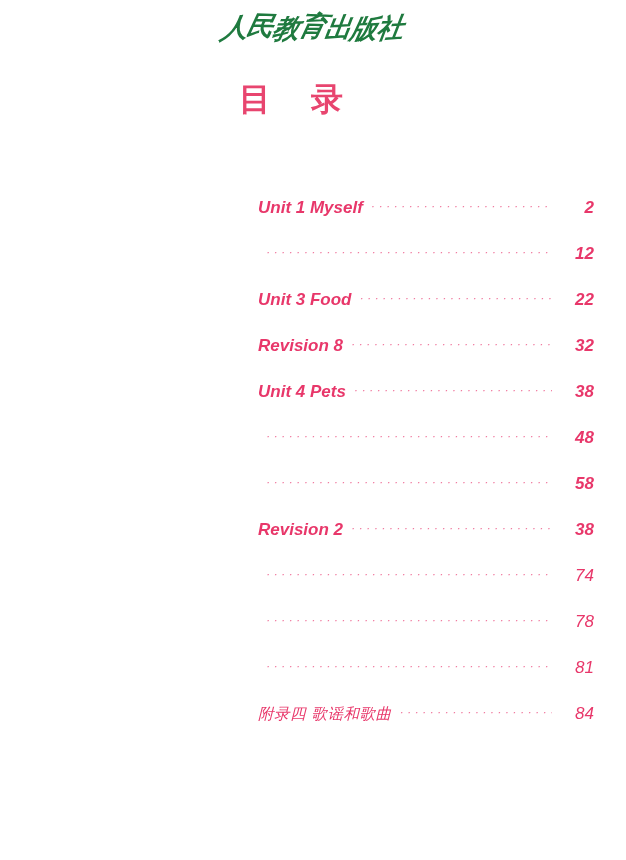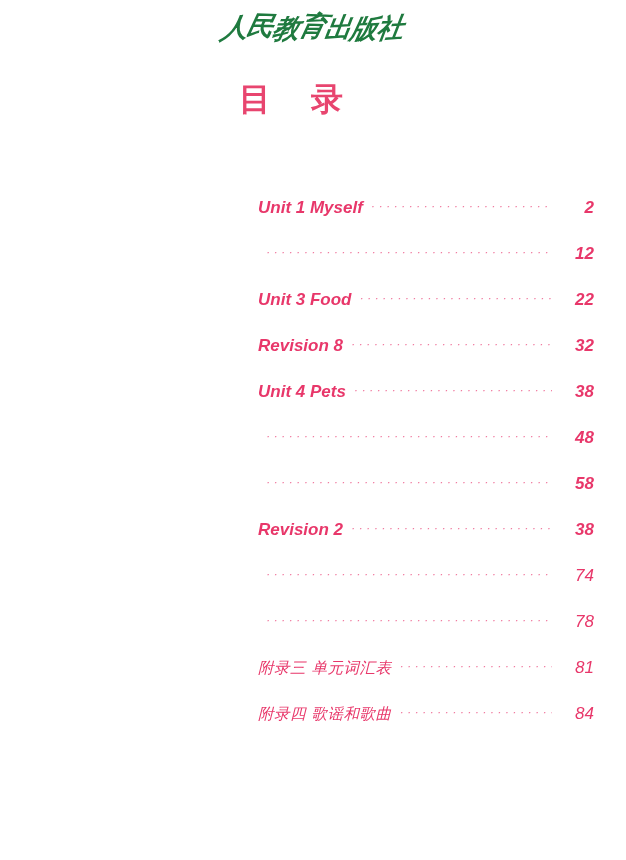--- a/index.html
+++ b/index.html
@@ -172,21 +172,20 @@
       <span class="toc-dots">·····················································</span>
       <span class="toc-page">74</span>
     </div>
 
     <div class="toc-row cn">
       <span class="toc-dots">·····················································</span>
       <span class="toc-page">78</span>
     </div>
 
     <div class="toc-row cn">
-      <span class="toc-label">附录三 单元词汇表</span>
       <span class="toc-dots">·····················································</span>
       <span class="toc-page">81</span>
     </div>
 
     <div class="toc-row cn">
       <span class="toc-label">附录四 歌谣和歌曲</span>
       <span class="toc-dots">·····················································</span>
       <span class="toc-page">84</span>
     </div>
 

